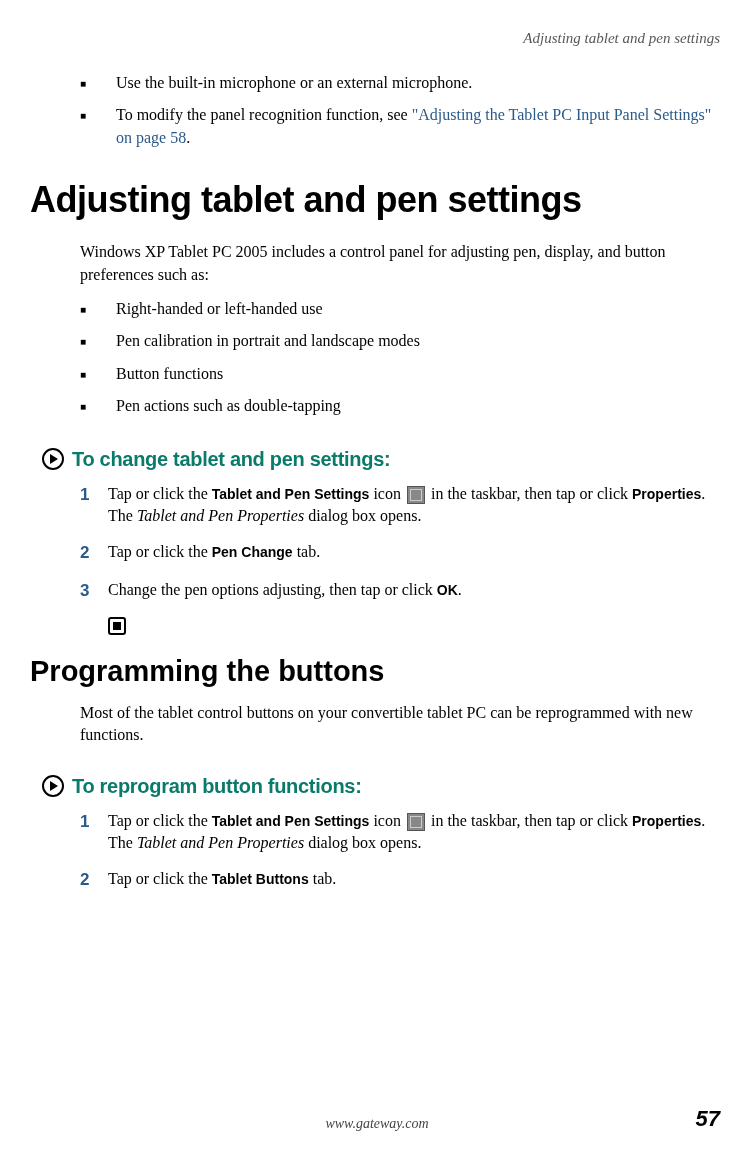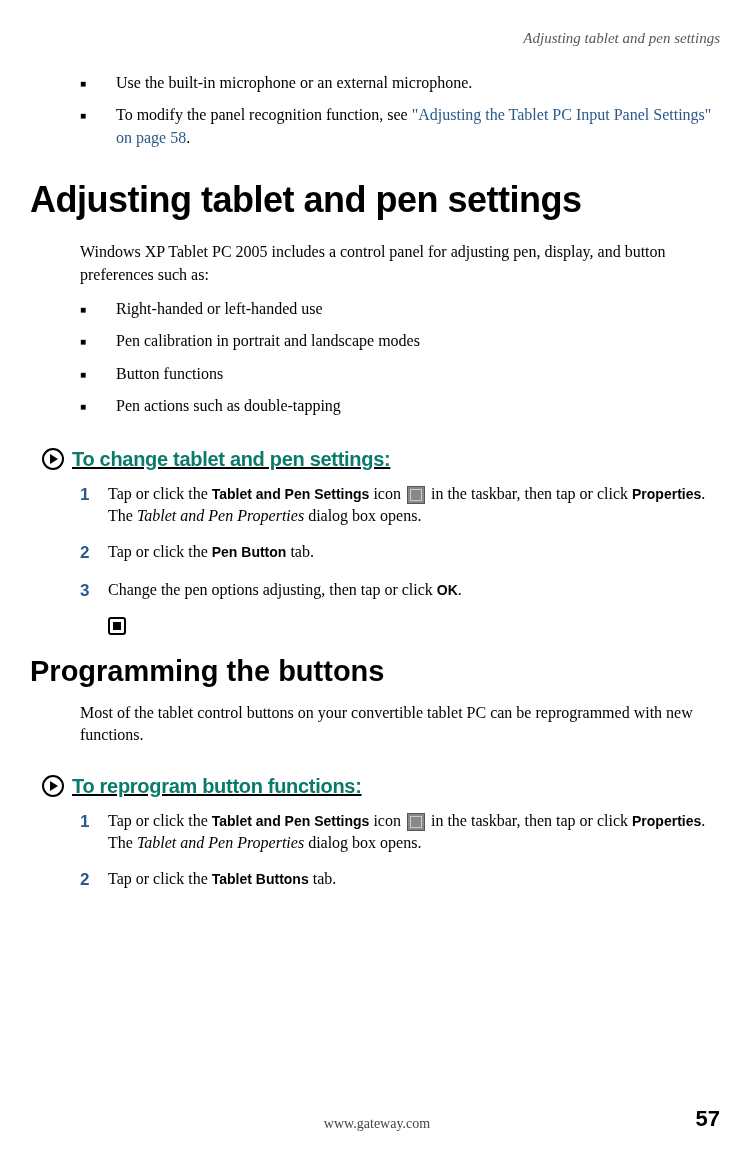--- a/index.html
+++ b/index.html
@@ -57,21 +57,20 @@
       font-size: 16px;
       line-height: 1.4;
       margin-bottom: 12px;
     }
     .proc-head {
       display: flex;
       align-items: center;
       margin-top: 28px;
       margin-bottom: 12px;
       margin-left: 12px;
-      text-decoration: underline;
     }
     .play-icon {
       width: 22px;
       height: 22px;
       border-radius: 50%;
       border: 2px solid #000;
       display: flex;
       align-items: center;
       justify-content: center;
       margin-right: 8px;
@@ -167,20 +166,21 @@
     }
     .footer {
       position: absolute;
       bottom: 30px;
       left: 34px;
       right: 30px;
       display: flex;
       justify-content: space-between;
       align-items: flex-end;
       font-size: 14px;
+      font-style: italic;
     }
     .footer-url {
       position: absolute;
       left: 50%;
       transform: translateX(-50%);
       color: #444;
     }
     .footer-pagenum {
       font-weight: bold;
       font-family: Arial, sans-serif;
@@ -239,21 +239,21 @@
 <div class="steps">
   <div class="step">
     <span class="step-num">1</span>
     <span class="step-text">
       <span>Tap or click the </span><span class="ui-bold">Tablet and Pen Settings</span><span> icon </span><span class="inline-icon"></span><span> in the taskbar, then tap or click </span><span class="ui-bold">Properties</span><span>. The </span><span class="ui-italic">Tablet and Pen Properties</span><span> dialog box opens.</span>
     </span>
   </div>
   <div class="step">
     <span class="step-num">2</span>
     <span class="step-text">
-      <span>Tap or click the </span><span class="ui-bold">Pen Button</span><span> tab.</span>
+      <span>Tap or click the </span><span class="ui-bold">Pen Change</span><span> tab.</span>
     </span>
   </div>
   <div class="step">
     <span class="step-num">3</span>
     <span class="step-text">
       <span>Change the pen options adjusting, then tap or click </span><span class="ui-bold">OK</span><span>.</span>
     </span>
   </div>
 </div>
 <div class="stop-icon"></div>

